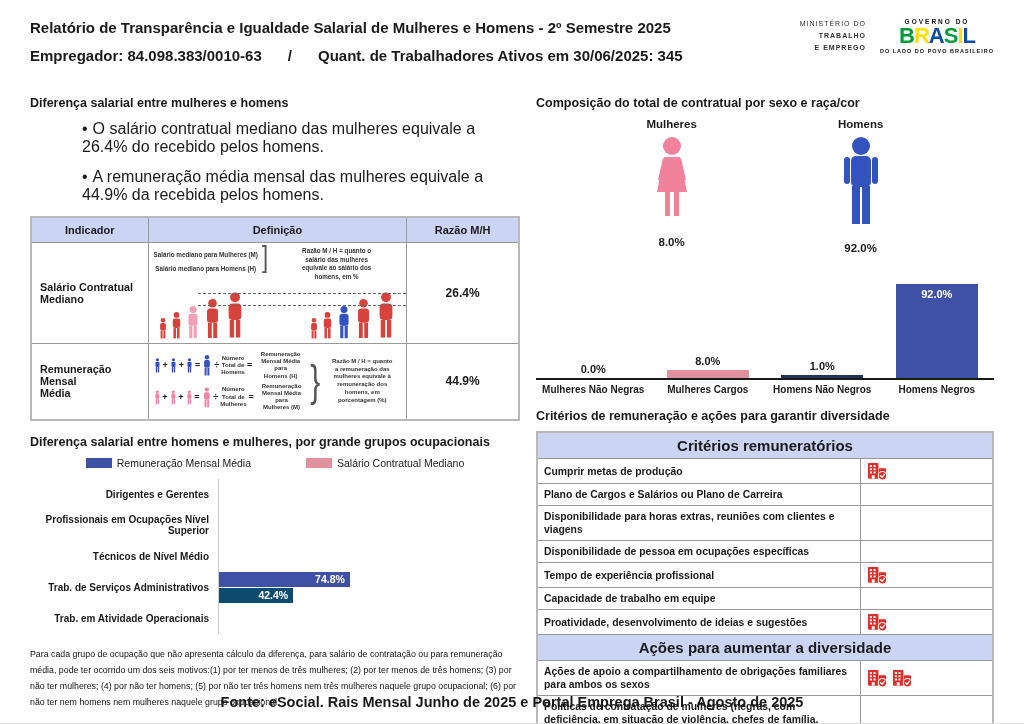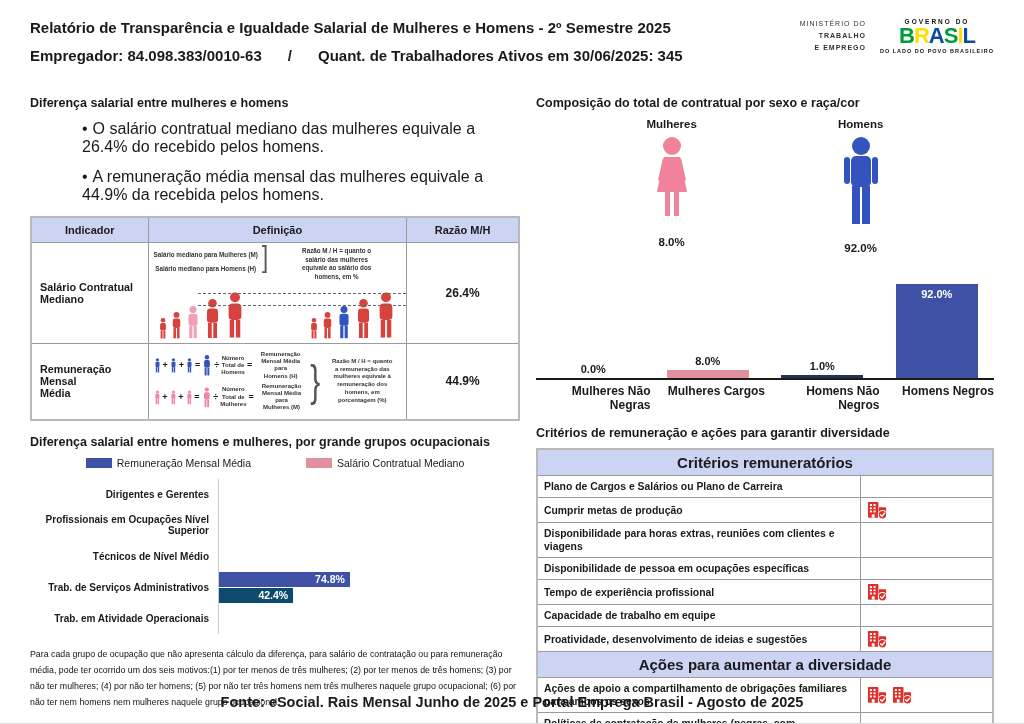--- a/index.html
+++ b/index.html
@@ -86,21 +86,21 @@
 
   
   .comp-chart { margin-bottom:6px; }
   .comp-bars { display:flex; align-items:flex-end; height:112px; }
   .comp-col { flex:1; position:relative; display:flex; align-items:flex-end; justify-content:center; height:112px; }
   .comp-bar { width:82px; position:relative; }
   .comp-val { position:absolute; left:0; right:0; text-align:center; font-weight:bold; font-size:11px; }
   .comp-val.inside { color:#fff; top:4px; }
   .comp-axis { height:2px; background:#1a1a1a; }
   .comp-labels { display:flex; margin-top:4px; }
-  .comp-cat { flex:1; text-align:right; font-size:12px; font-weight:bold; }
+  .comp-cat { flex:1; text-align:center; font-size:10px; font-weight:bold; }
 
   
   .crit-wrap { margin-top:14px; }
   .crit-table { width:100%; border-collapse:collapse; border:2px solid #b9b9b9; }
   .crit-table td { border:1px solid #9a9a9a; }
   .crit-header { background:#ccd4f4; font-weight:bold; text-align:center; font-size:15px; padding:4px; }
   .crit-label { font-weight:bold; font-size:10.4px; padding:4px 6px; width:71%; line-height:1.25; }
   .crit-icons { padding:2px 6px; }
   .crit-icons svg { margin-right:4px; vertical-align:middle; }
 
@@ -397,38 +397,38 @@
       </div>
 
       <div class="crit-wrap">
         <div class="sec-title">Critérios de remuneração e ações para garantir diversidade</div>
         <table class="crit-table">
           <tbody id="crit-body">
               <tr>
                 <td class="crit-header" colspan="2">Critérios remuneratórios</td>
               </tr>
               <tr>
-                <td class="crit-label">Plano de Cargos e Salários ou Plano de Carreira</td>
-                <td class="crit-icons"></td>
-              </tr>
-              <tr>
                 <td class="crit-label">Cumprir metas de produção</td>
                 <td class="crit-icons"><svg viewBox="0 0 22 20" width="21" height="20">
                     <rect x="1" y="1.5" width="11" height="16.5" rx="1" fill="#DD2F2A"></rect>
                     <rect x="12.5" y="7" width="7.5" height="11" rx="0.8" fill="#DD2F2A"></rect>
                     <rect x="3" y="3.8" width="2.2" height="2" fill="#fff"></rect>
                     <rect x="6.8" y="3.8" width="2.2" height="2" fill="#fff"></rect>
                     <rect x="3" y="7.2" width="2.2" height="2" fill="#fff"></rect>
                     <rect x="6.8" y="7.2" width="2.2" height="2" fill="#fff"></rect>
                     <rect x="3" y="10.6" width="2.2" height="2" fill="#fff"></rect>
                     <rect x="6.8" y="10.6" width="2.2" height="2" fill="#fff"></rect>
                     <rect x="5" y="14.5" width="3" height="3.5" fill="#fff"></rect>
                     <circle cx="16.2" cy="15" r="4.4" fill="#DD2F2A" stroke="#fff" stroke-width="1.1"></circle>
                     <path d="M14.1 15 l1.6 1.6 L18.4 13.4" stroke="#fff" stroke-width="1.4" fill="none" stroke-linecap="round" stroke-linejoin="round"></path>
                   </svg></td>
+              </tr>
+              <tr>
+                <td class="crit-label">Plano de Cargos e Salários ou Plano de Carreira</td>
+                <td class="crit-icons"></td>
               </tr>
               <tr>
                 <td class="crit-label">Disponibilidade para horas extras, reuniões com clientes e viagens</td>
                 <td class="crit-icons"></td>
               </tr>
               <tr>
                 <td class="crit-label">Disponibilidade de pessoa em ocupações específicas</td>
                 <td class="crit-icons"></td>
               </tr>
               <tr>

